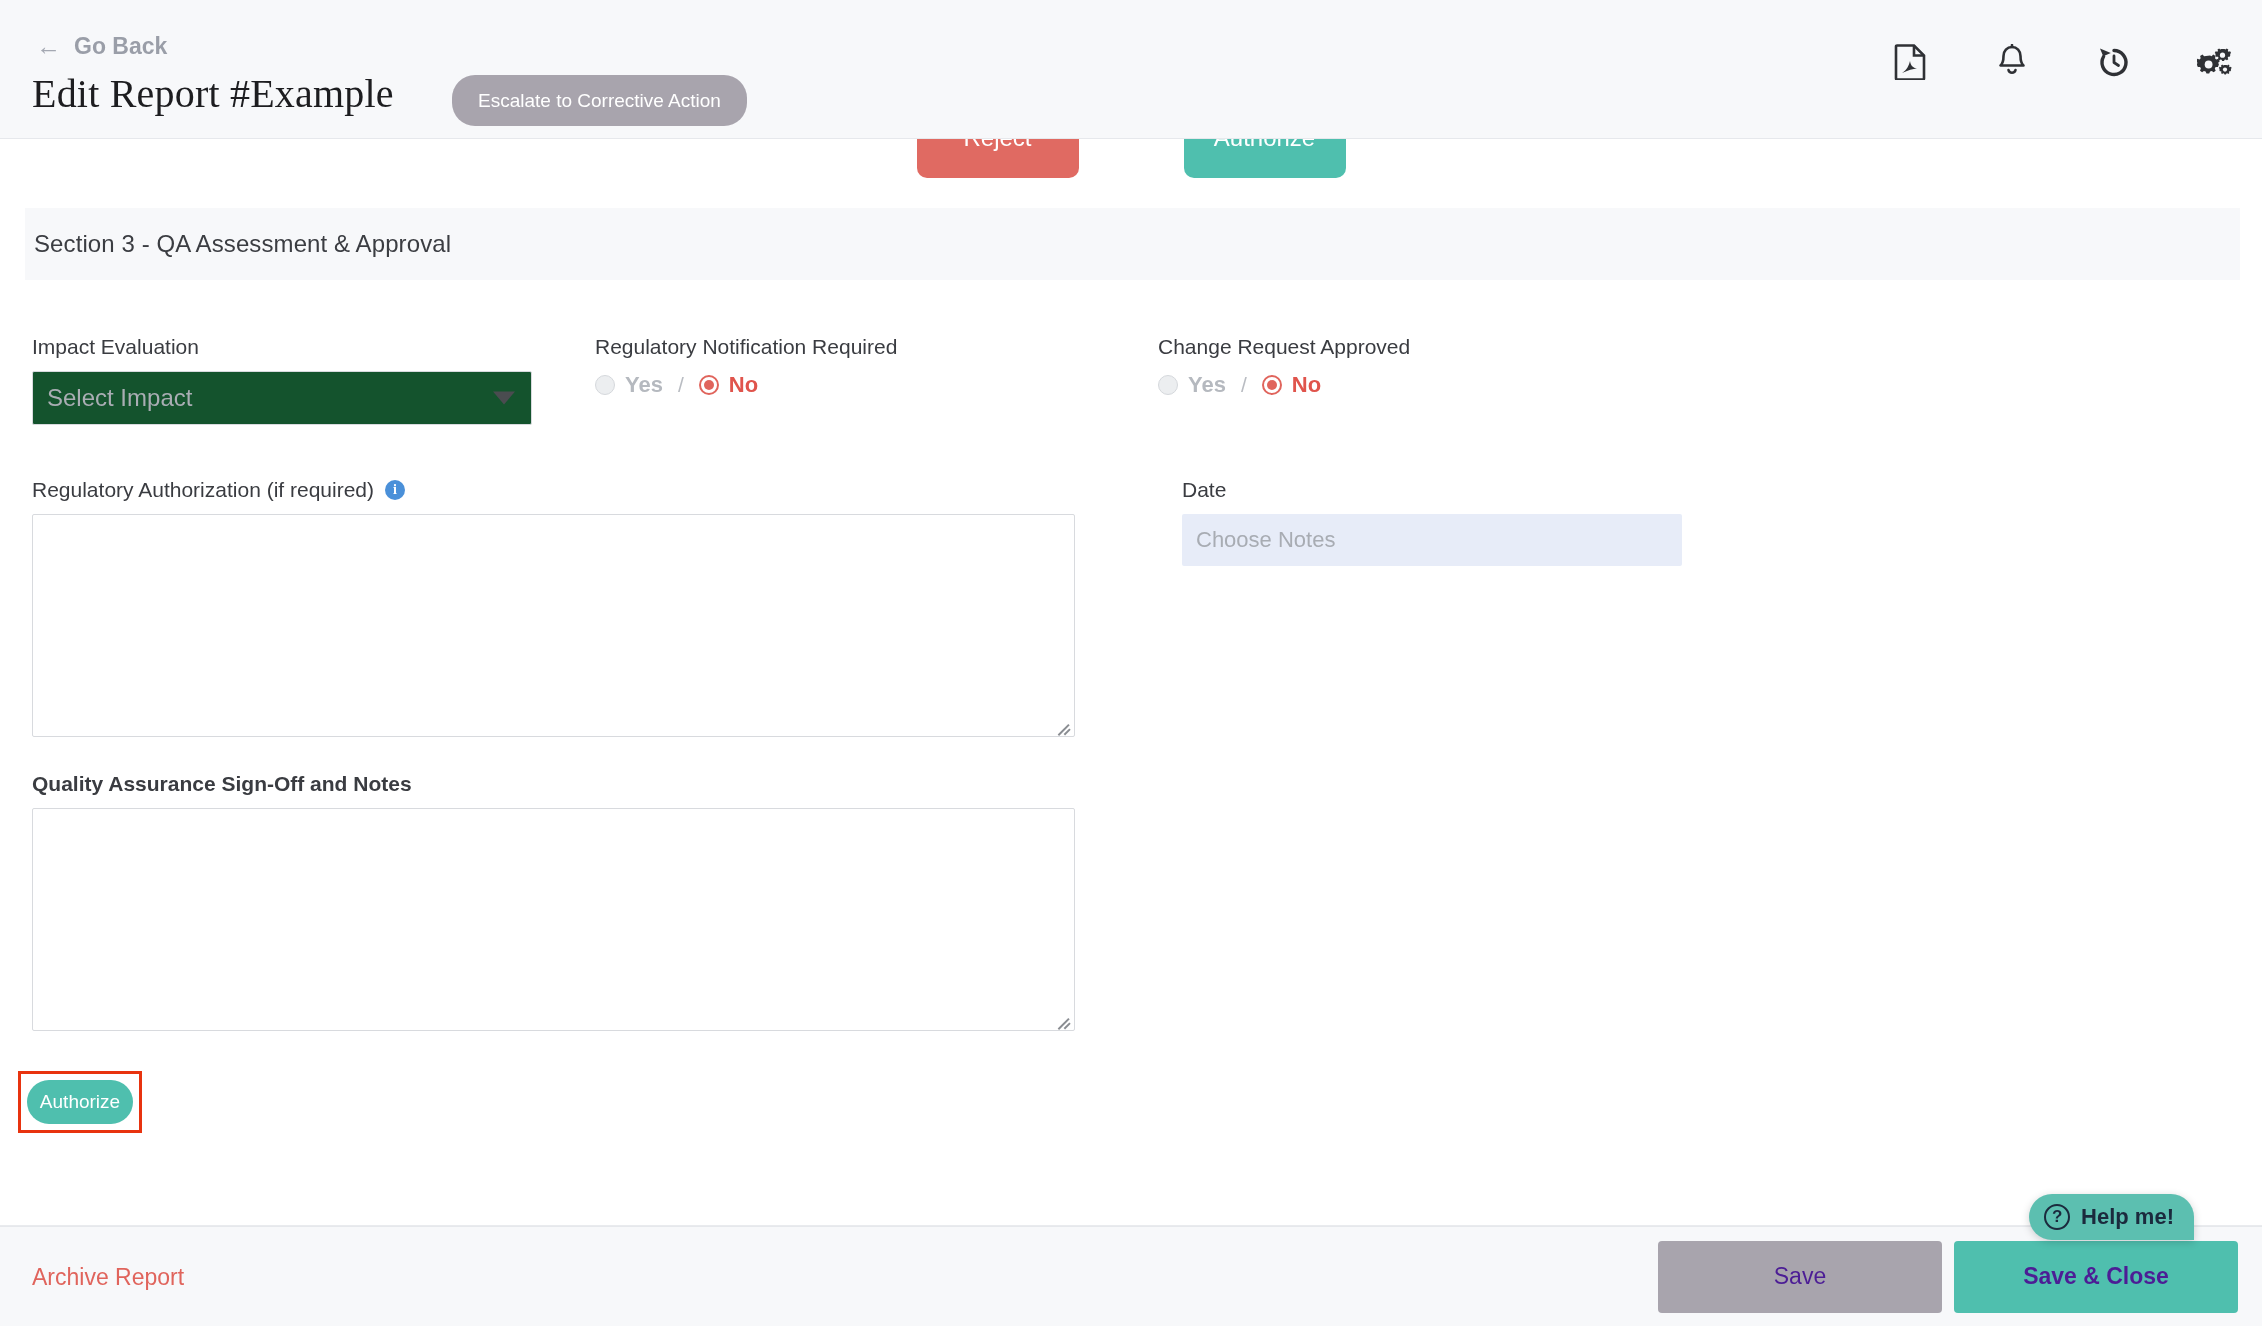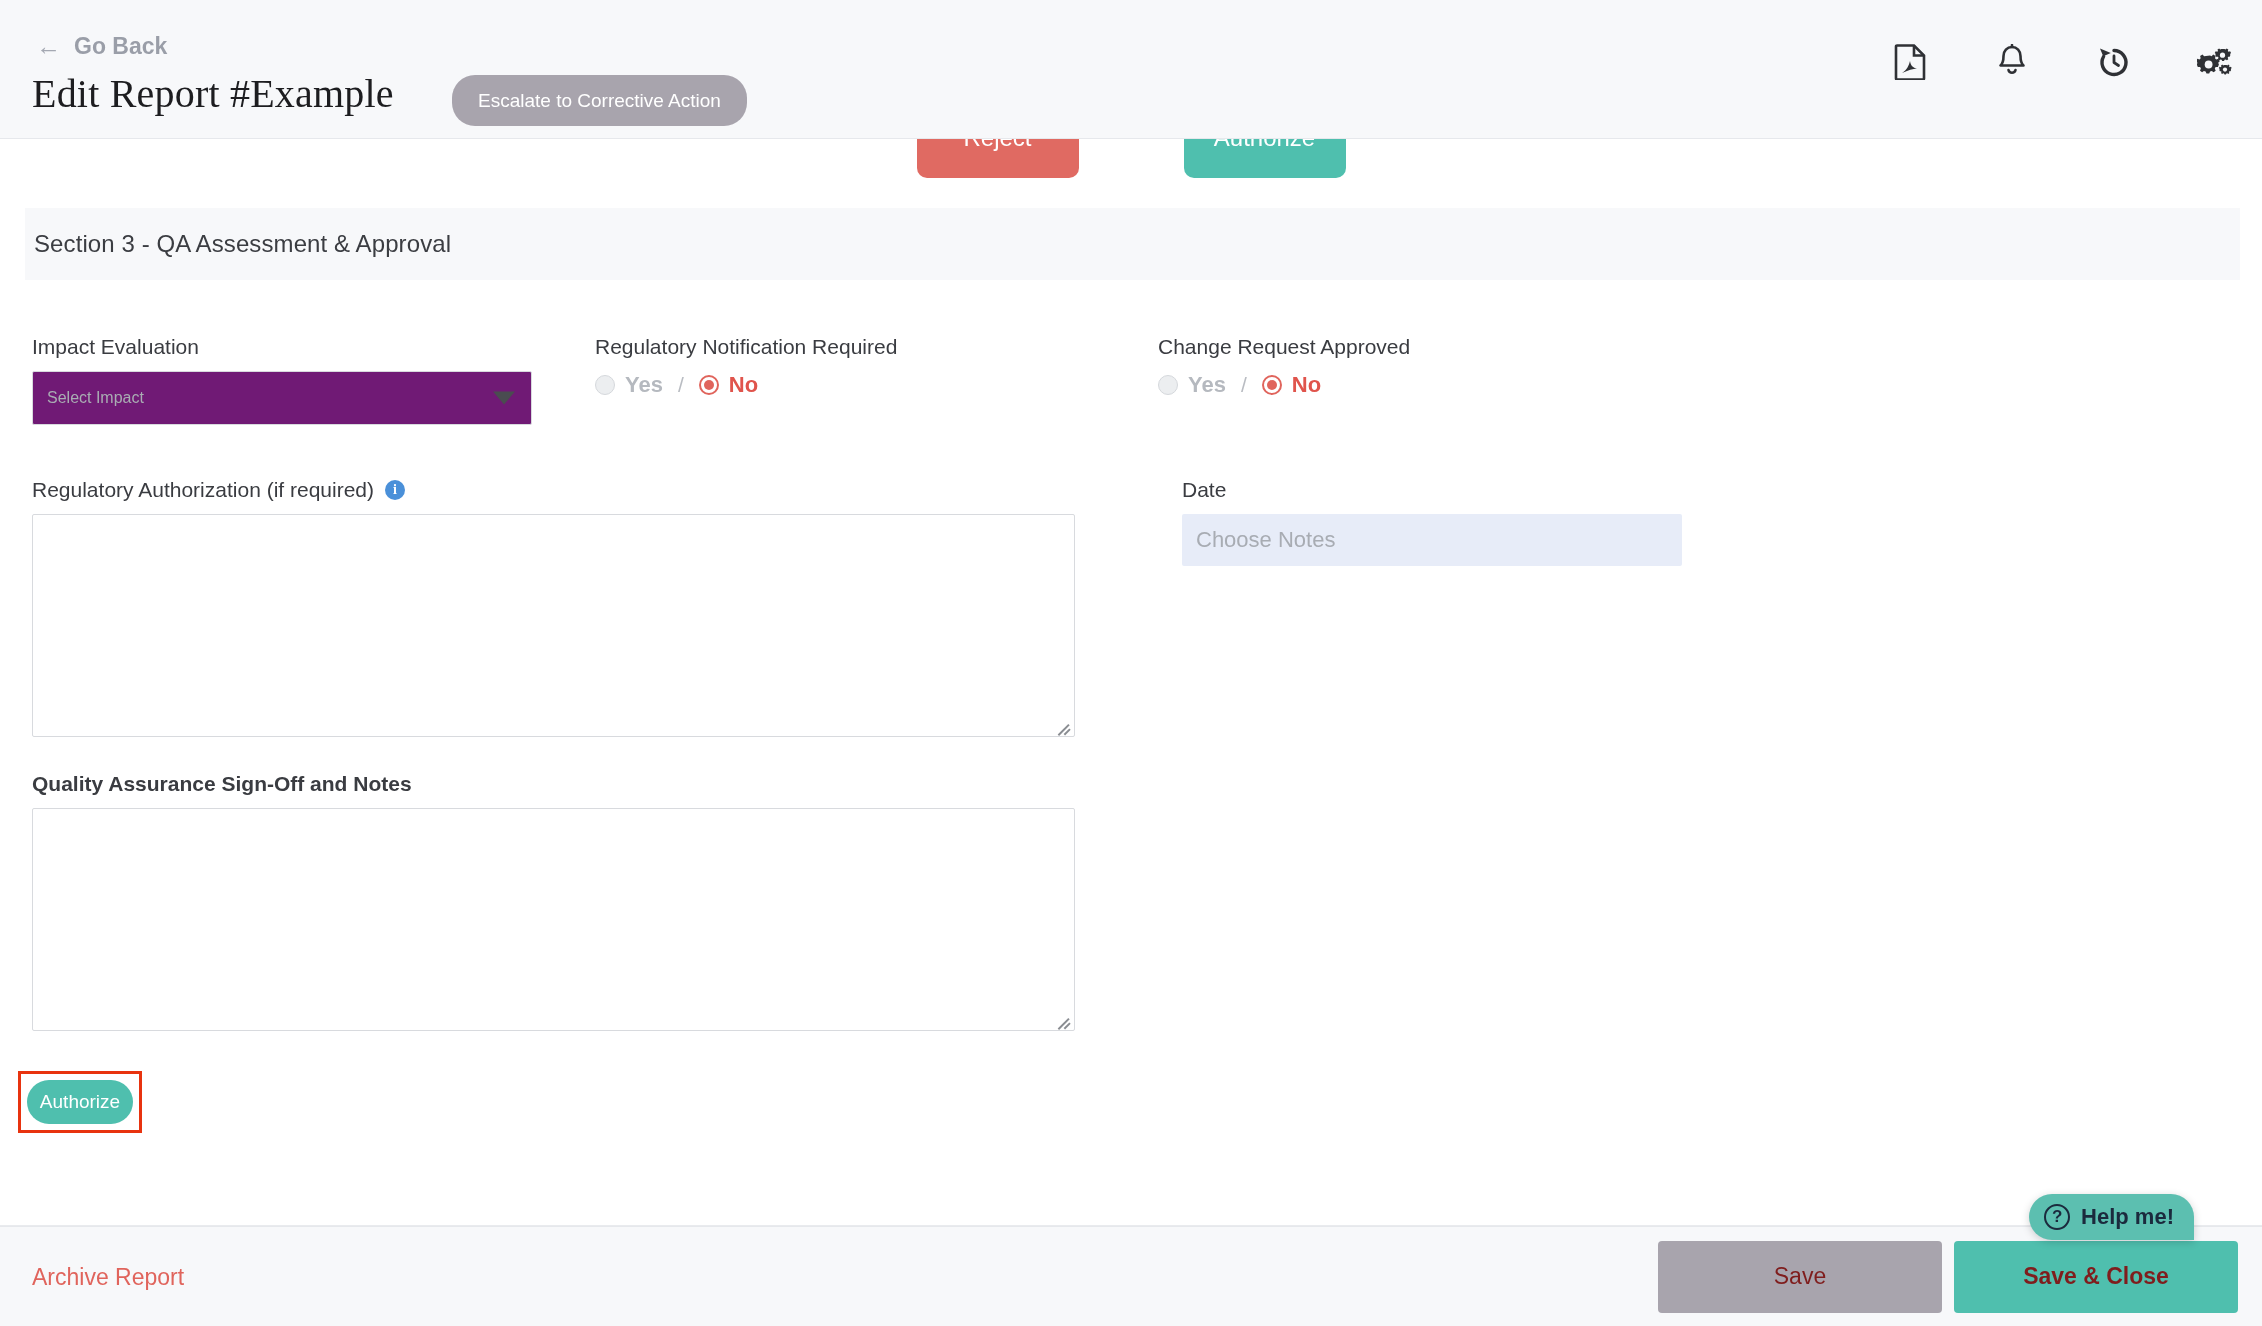--- a/index.html
+++ b/index.html
@@ -77,23 +77,23 @@
   .field-label {
     font-size: 21px; color: #3a3c41; margin-bottom: 12px;
     display: flex; align-items: center; gap: 11px;
   }
   .col-impact { position: absolute; left: 32px; top: 35px; width: 500px; }
   .col-regnotif { position: absolute; left: 595px; top: 35px; width: 520px; }
   .col-change { position: absolute; left: 1158px; top: 35px; width: 520px; }
 
   .select-box {
     position: relative; width: 500px; height: 54px;
-    border: 1px solid #d8dade; background: #701a75; border-radius: 2px;
+    border: 1px solid #d8dade; background: #14532d; border-radius: 2px;
     display: flex; align-items: center; padding: 0 14px;
-    font-size: 16px; color: #a9adb3; cursor: pointer;
+    font-size: 24px; color: #a9adb3; cursor: pointer;
   }
   .caret {
     position: absolute; right: 16px; top: 50%; transform: translateY(-50%);
     width: 0; height: 0;
     border-left: 11px solid transparent; border-right: 11px solid transparent;
     border-top: 13px solid #4a4c50;
   }
 
   .radio-row { display: flex; align-items: center; gap: 0; margin-top: 13px; }
   .radio-opt { display: flex; align-items: center; gap: 10px; cursor: pointer; justify-content: center; }
@@ -190,21 +190,21 @@
   .archive-link {
     position: absolute; left: 32px; top: 50%; transform: translateY(-50%);
     font-size: 23px; color: #e0645c; cursor: pointer;
   }
   .footer-btns {
     position: absolute; right: 24px; top: 50%; transform: translateY(-50%);
     display: flex; gap: 12px;
   }
   .fbtn {
     width: 284px; height: 72px; border: none; border-radius: 4px;
-    color: #7f1d1d; font-size: 23px; cursor: pointer;
+    color: #4c1d95; font-size: 23px; cursor: pointer;
     display: flex; align-items: center; justify-content: center;
   }
   .fbtn-save { background: #a8a4ad; }
   .fbtn-saveclose { background: #4fbfae; font-weight: bold; }
   .divider-line {
     position: absolute; left: 0; bottom: 100px; width: 2262px; height: 1px; background: #e9ebee;
   }
 </style>
 </head>
 <body>

